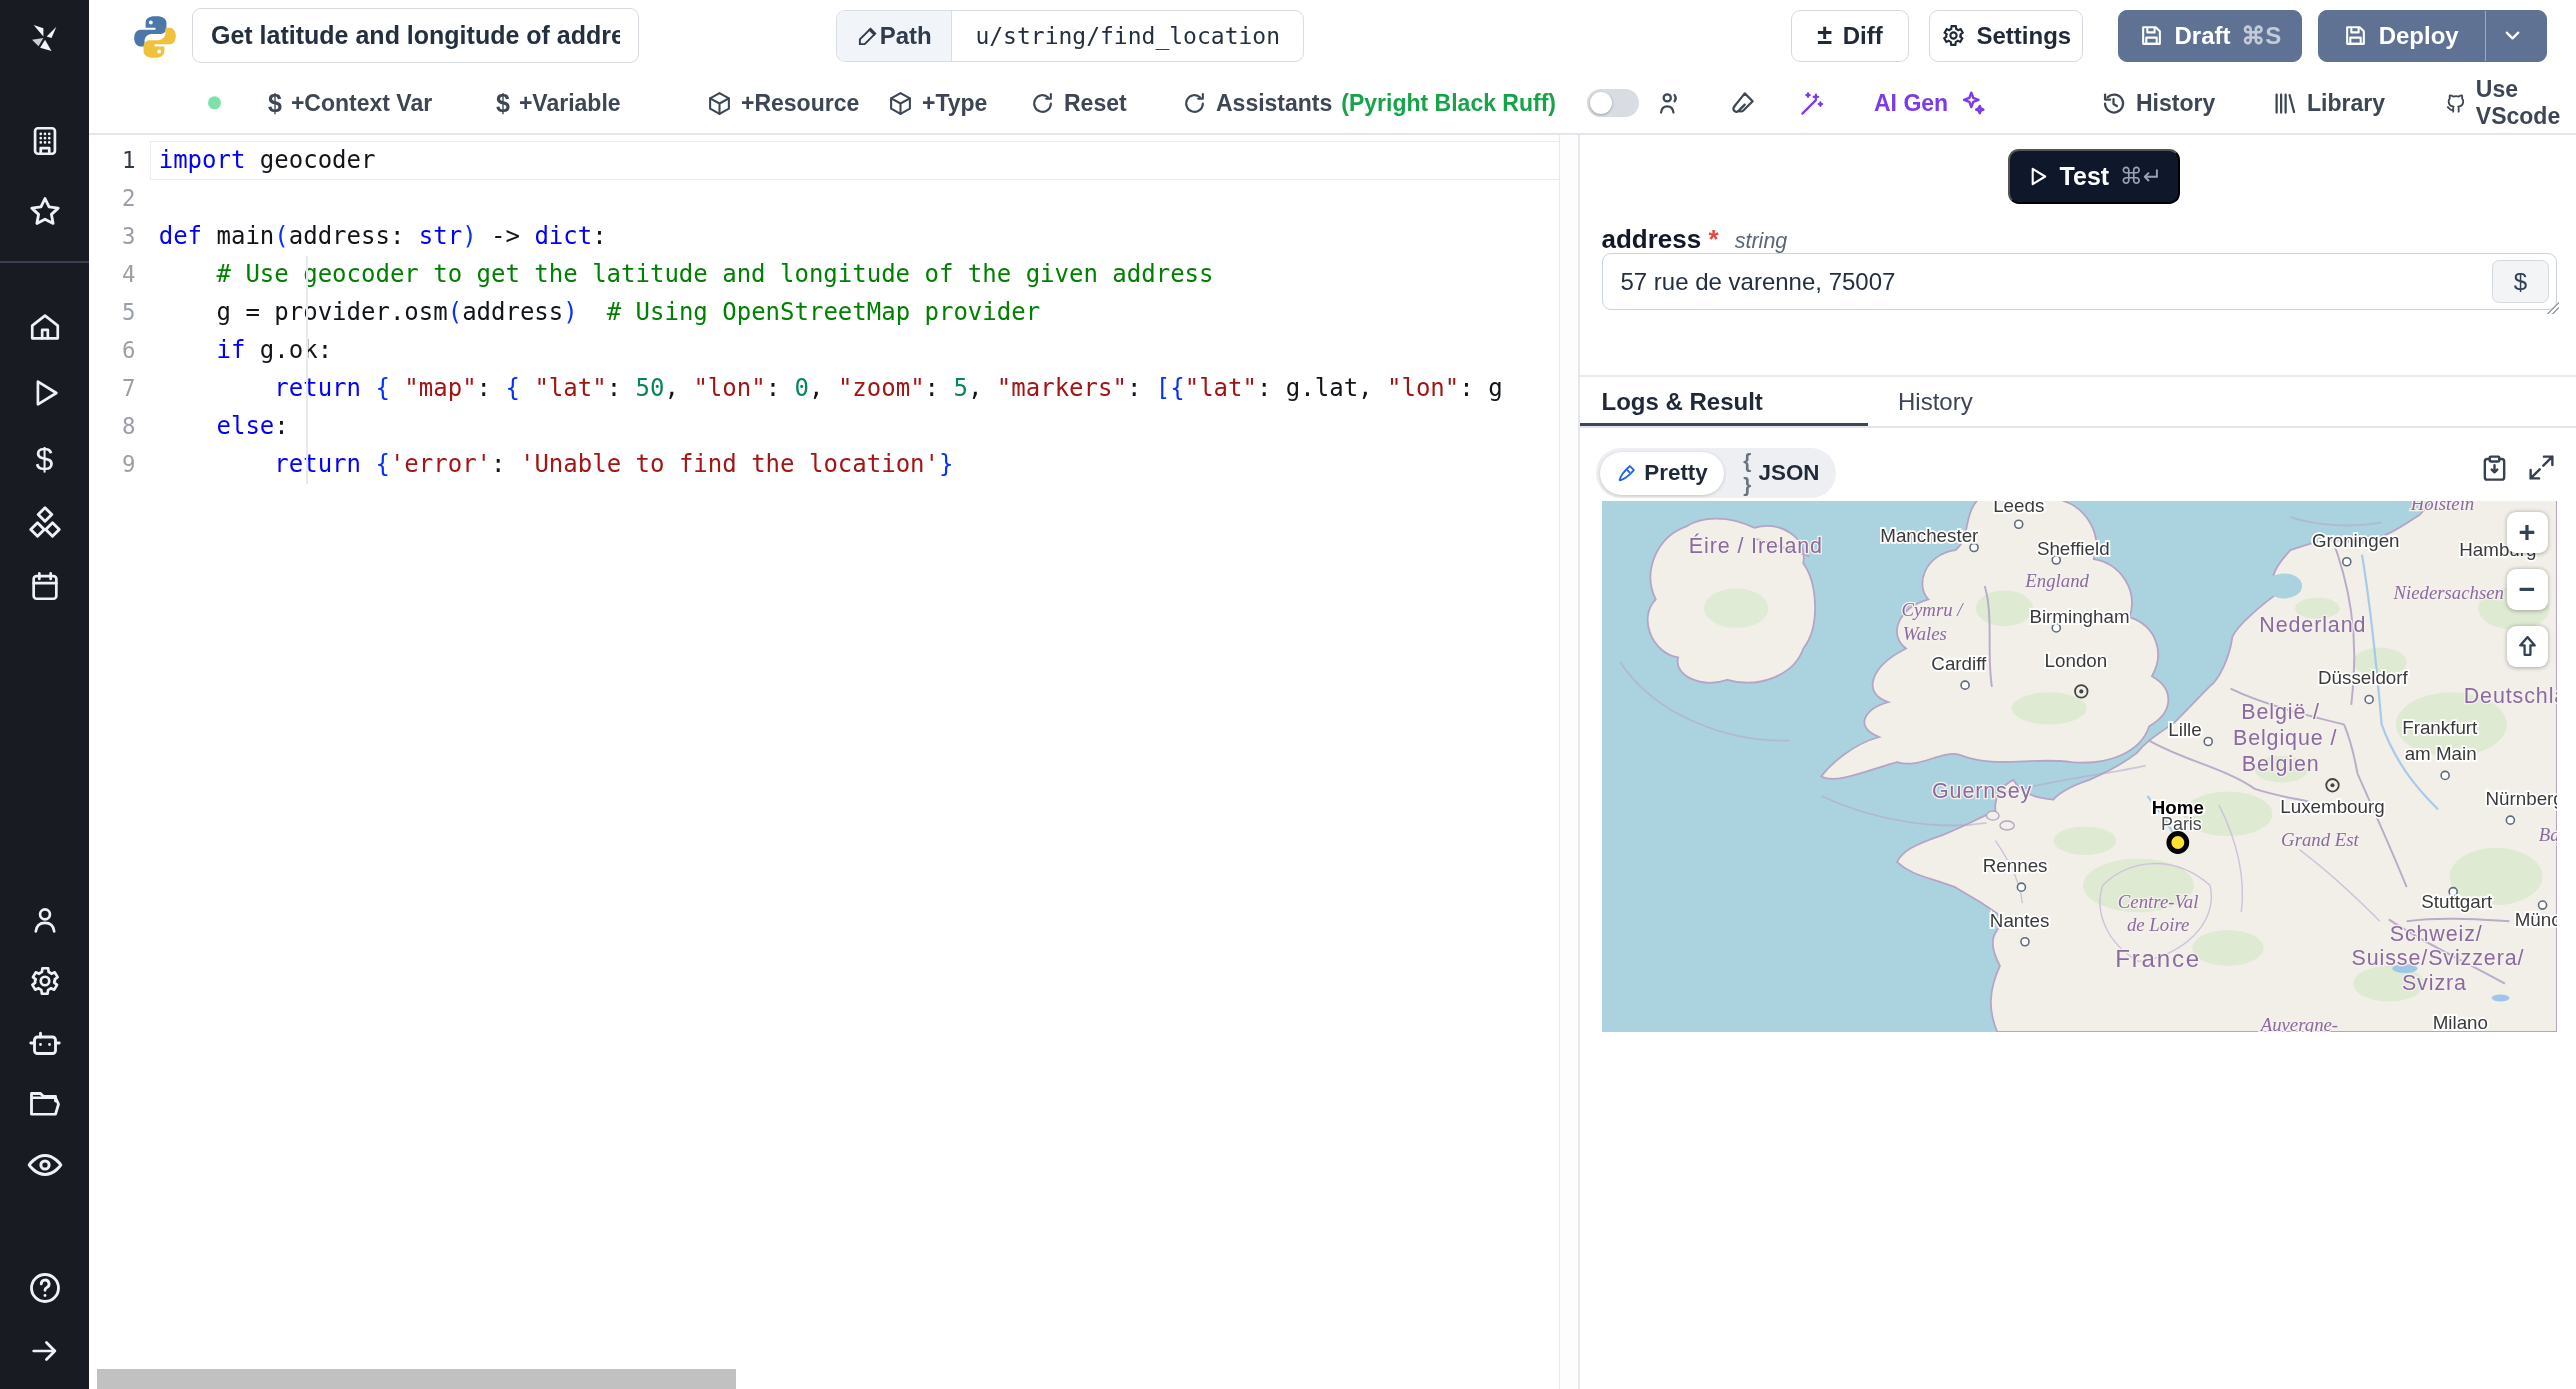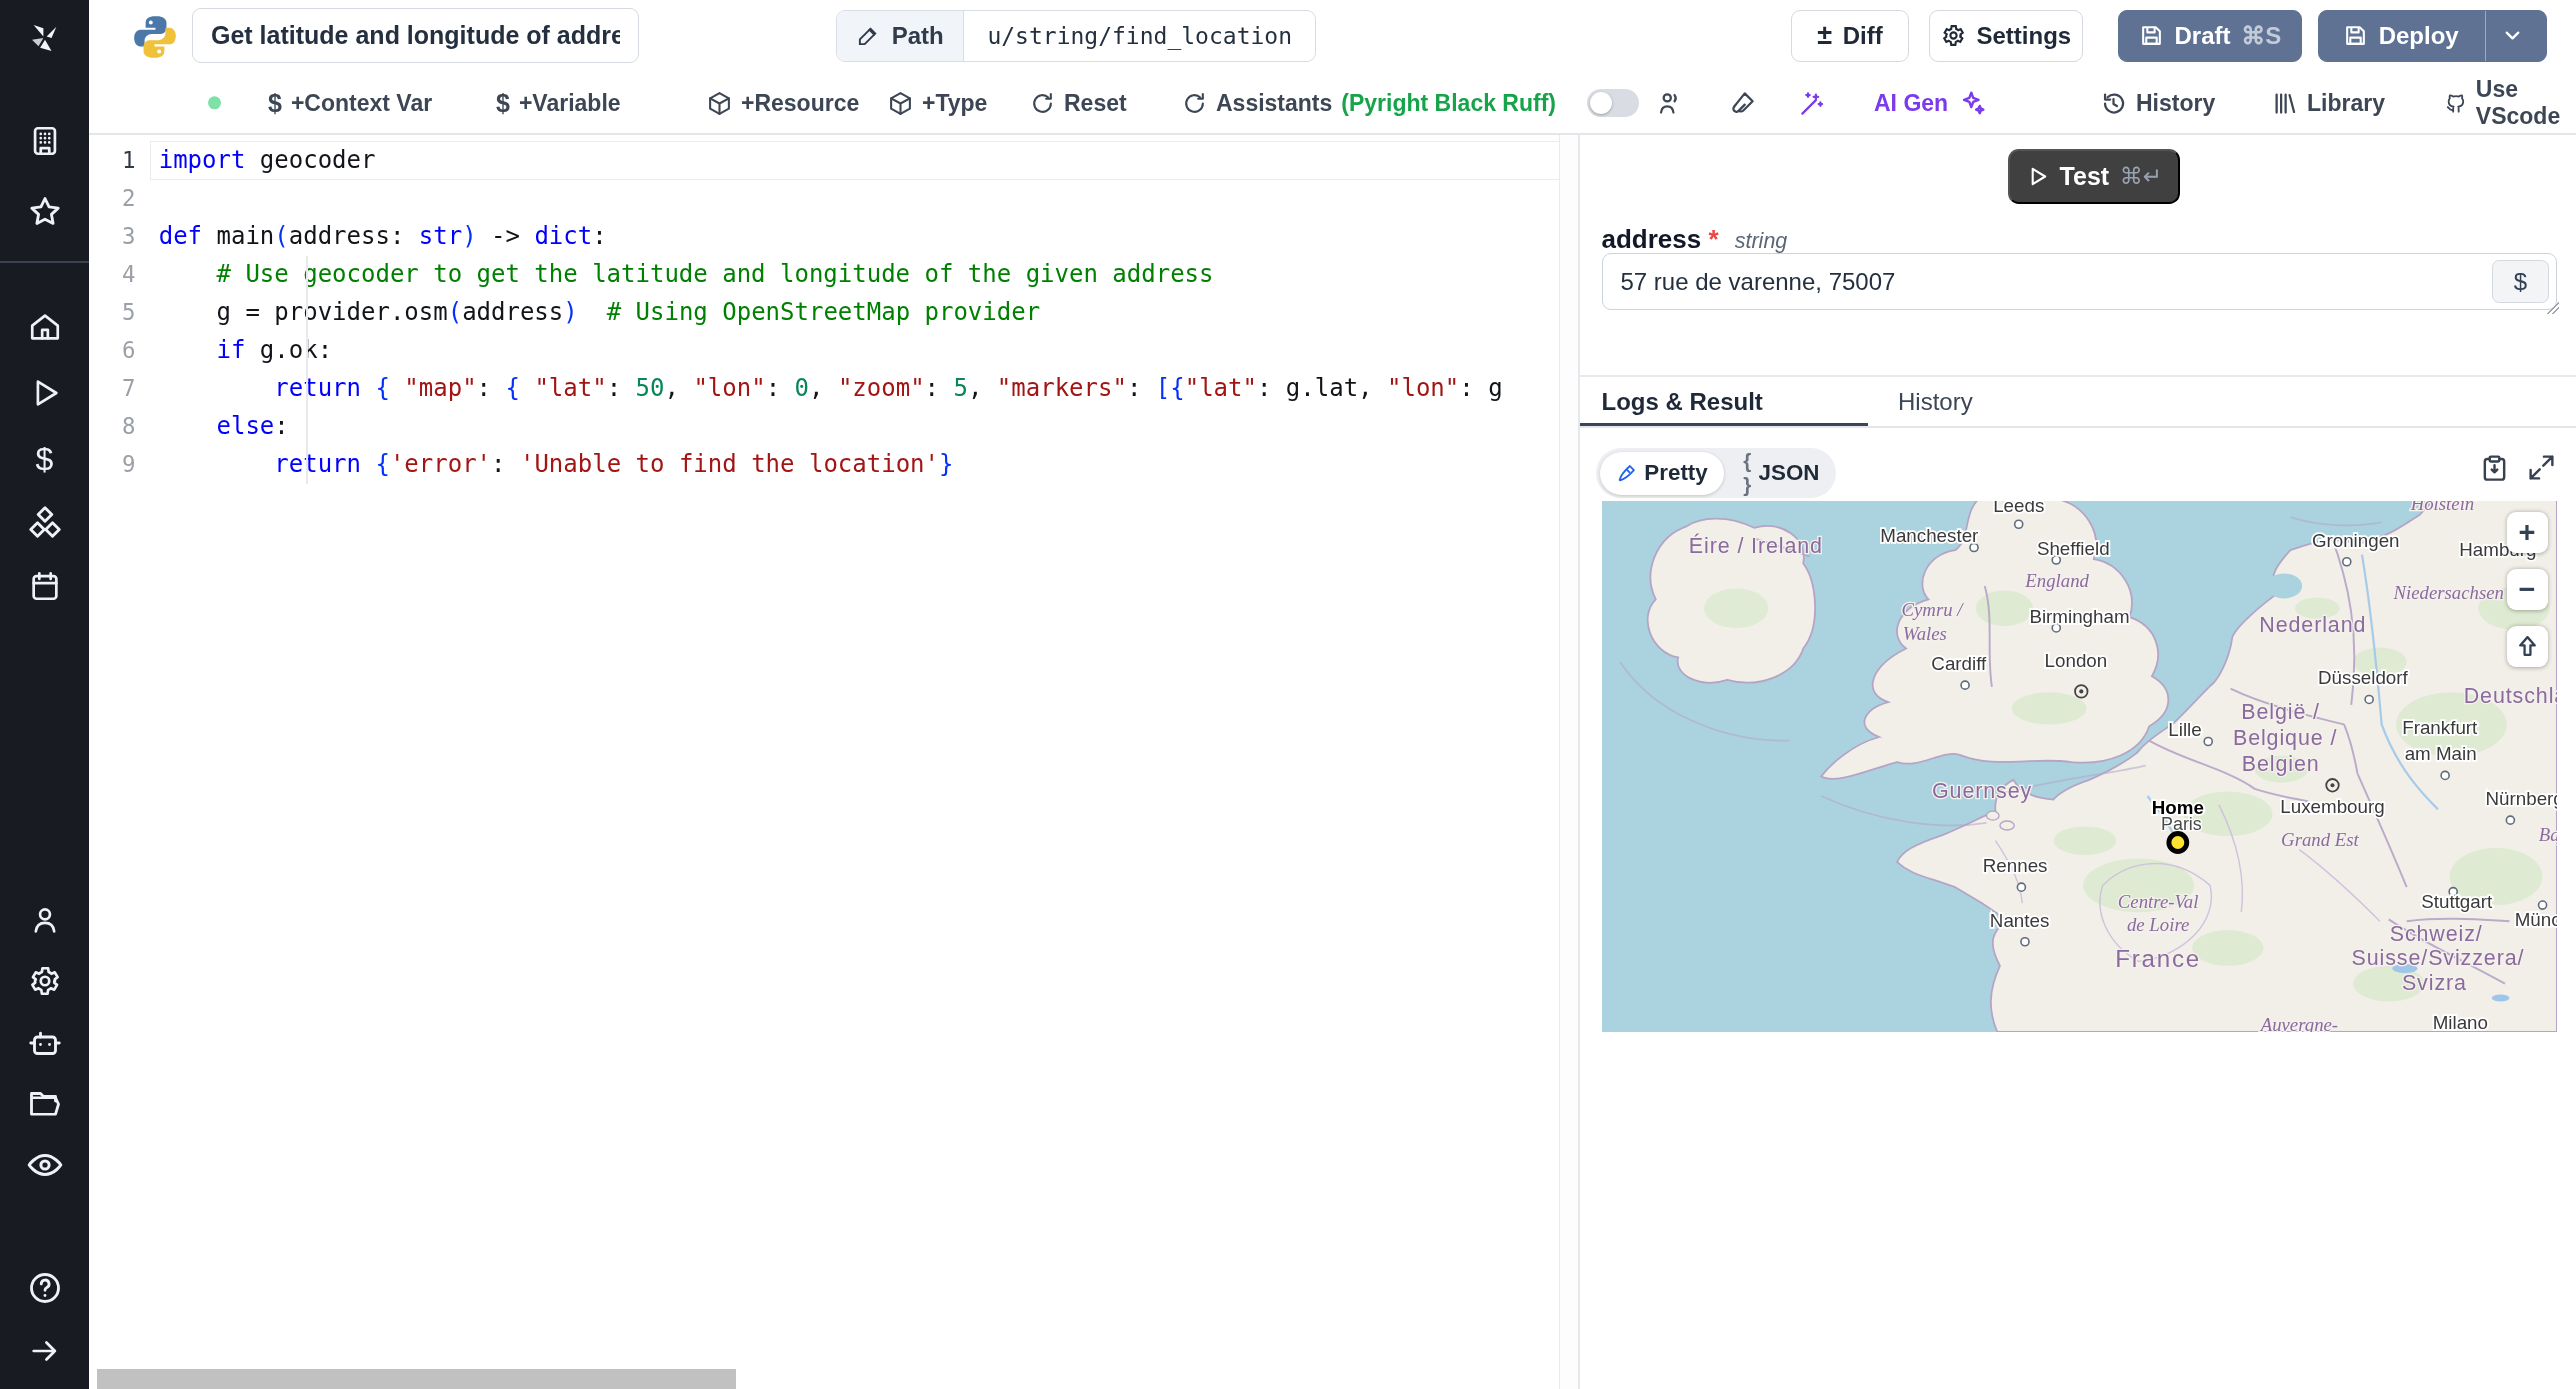--- a/index.html
+++ b/index.html
@@ -14,21 +14,21 @@
   .side-div { position:absolute; left:0; width:89px; height:1.8px; background:#3a4150; }
   .glyph { font-size:32px; line-height:1; }
 
   
   .topbar { position:absolute; left:89px; top:0; width:2487px; height:72px; background:#fff; }
   .py-icon { position:absolute; left:41px; top:11.6px; width:50px; height:50px; }
   .title-input { position:absolute; left:103px; top:8px; width:447px; height:55px; border:1.8px solid #d5dae1; border-radius:9px;
     font-family:"Liberation Sans",sans-serif; font-size:25px; font-weight:bold; color:#24303f; padding:0 18px; outline:none; }
   .path-group { position:absolute; left:747px; top:9.8px; height:52px; display:flex; align-items:stretch;
     border:1.8px solid #d8dde3; border-radius:9px; overflow:hidden; background:#fff; }
-  .path-left { display:flex; align-items:center; gap:12px; background:#f1f4f8; padding:0 19.7px; border-right:1.8px solid #d8dde3;
+  .path-left { display:flex; align-items:center; gap:0; background:#f1f4f8; padding:0 19.7px; border-right:1.8px solid #d8dde3;
     font-size:24px; font-weight:bold; color:#303b4b; }
   .path-right { display:flex; align-items:center; padding:0 23px; font-family:"DejaVu Sans Mono",monospace; font-size:23px; color:#24303f; }
   .tb-btn { position:absolute; top:9.8px; height:52px; display:flex; align-items:center; justify-content:center; gap:10.7px;
     border:1.8px solid #d5dae1; border-radius:9px; background:#fff; font-size:24px; font-weight:bold; color:#1f2937; cursor:pointer; }
   .tb-btn.filled { background:#5f7294; border-color:#5f7294; color:#fff; }
   .kbd-dim { color:#c3cbd9; font-weight:bold; }
   .chev-seg { display:flex; align-items:center; justify-content:center; border-left:1.8px solid rgba(255,255,255,.4); height:100%; padding:0 14.3px; }
 
   
   .toolbar { position:absolute; left:89px; top:72px; width:2487px; height:62px; background:#fff; }
@@ -50,21 +50,21 @@
   .code-text { font-family:"DejaVu Sans Mono",monospace; font-size:24px; white-space:pre; padding-left:10.7px; color:#111; }
   .tok-kw{color:#0000ff} .tok-str{color:#a31515} .tok-num{color:#098658} .tok-com{color:#008000} .tok-pl{color:#111418} .tok-br{color:#0431fa}
   .cur-line { position:absolute; left:61px; top:6.3px; width:1478px; height:39px; border:1.8px solid #ececec; pointer-events:none; }
   .indent-guide { position:absolute; left:217px; top:121px; width:1.8px; height:228px; background:#e7e9ec; }
   .v-scroll { position:absolute; right:0; top:0; width:19px; height:100%; background:#fdfdfd; border-left:1.8px solid #e9ebee; }
   .h-scroll { position:absolute; left:97px; top:1369px; width:639px; height:20.6px; background:#c1c1c1; z-index:6; }
 
   
   .rdivider { position:absolute; left:1578px; top:134px; width:1.8px; height:1256px; background:#e4e7eb; z-index:6; }
   .rpanel { position:absolute; left:1580px; top:135px; width:996px; height:1255px; background:#fff; }
-  .test-btn { position:absolute; left:428px; top:14.3px; width:172px; height:55px; background:#404040; border-radius:10.7px;
+  .test-btn { position:absolute; left:428px; top:14.3px; width:172px; height:55px; background:#0f172a; border-radius:10.7px;
     display:flex; align-items:center; justify-content:center; gap:10.7px; color:#fff; font-size:25px; font-weight:bold; cursor:pointer; }
   .test-kbd { color:#99a2b2; font-weight:normal; font-size:23px; }
   .arg-row { position:absolute; left:21.5px; top:89px; display:flex; align-items:baseline; gap:7.2px; }
   .arg-name { font-size:26px; font-weight:bold; color:#111827; }
   .arg-req { font-size:26px; font-weight:bold; color:#ef4444; }
   .arg-type { font-size:21.5px; font-style:italic; color:#5b6776; margin-left:9px; }
   .arg-input { position:absolute; left:21.5px; top:118px; width:955px; height:57px; border:1.8px solid #cbd3dc; border-radius:9px;
     font-size:24px; color:#24303f; padding:0 81px 0 18px; outline:none; font-family:"Liberation Sans",sans-serif; }
   .dollar-btn { position:absolute; left:912px; top:125px; width:57px; height:43px; background:#f2f4f6; border:1.8px solid #d4d9df;
     border-radius:7.2px; display:flex; align-items:center; justify-content:center; font-size:24px; color:#334155; cursor:pointer; }

